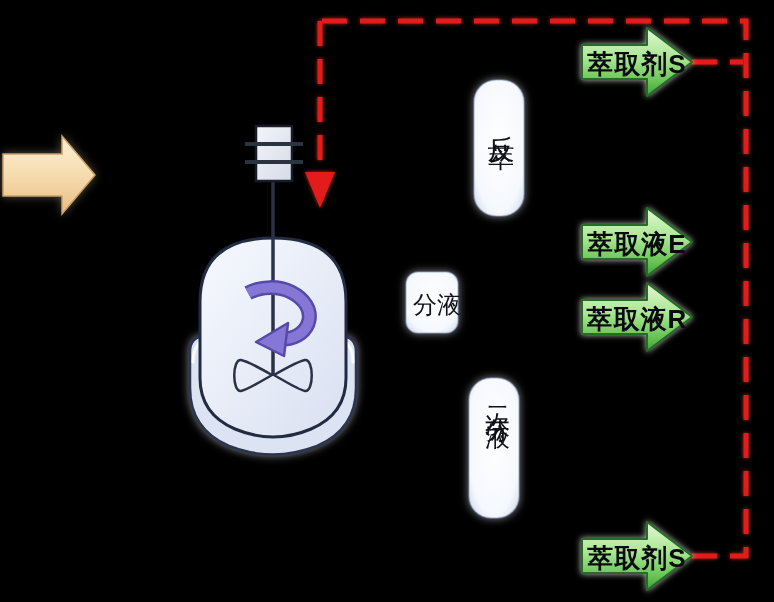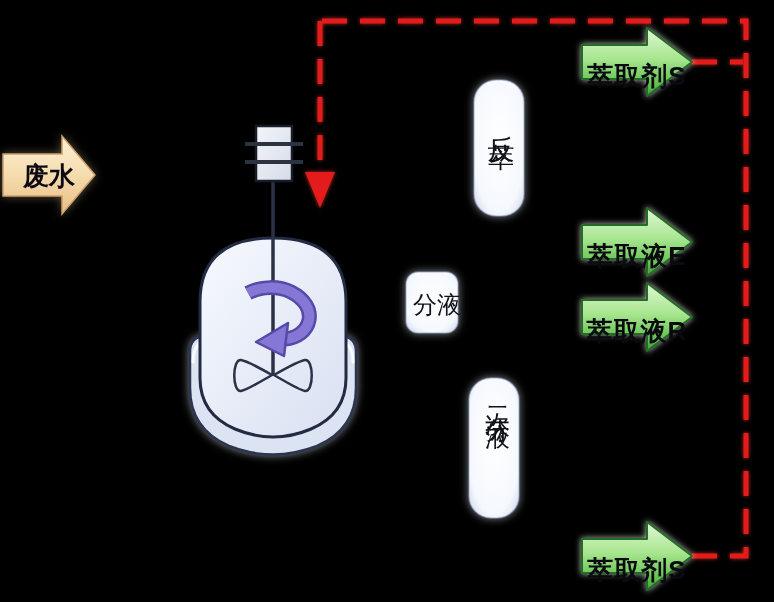--- a/index.html
+++ b/index.html
@@ -8,21 +8,20 @@
     overflow:hidden;font-family:"Liberation Sans",sans-serif;
   }
   #diagram-svg{position:absolute;left:0;top:0;}
   .label{
     position:absolute;color:#0a0a10;white-space:nowrap;
     font-family:"Liberation Sans",sans-serif;
   }
   .stream-label{
     width:110px;text-align:center;font-size:26px;font-weight:700;
     letter-spacing:1px;
-    margin-top:12px;
   }
   .feed-label{
     width:58px;text-align:center;font-size:26px;font-weight:700;
   }
   .capsule-label{
     font-family:"DejaVu Serif","Liberation Serif",serif;
     color:#101018;
   }
   .capsule-label.horizontal{width:64px;text-align:center;font-size:24px;}
   .capsule-label.vertical{
@@ -112,21 +111,20 @@
     </g>
 
     <g class="glow-green" stroke="#266b28" stroke-width="2" stroke-linejoin="round" fill="url(#greenGrad)">
       <polygon points="582,45 647,45 647,28 692,62 647,96 647,79 582,79"></polygon>
       <polygon points="582,225 647,225 647,208 692,242 647,276 647,259 582,259"></polygon>
       <polygon points="582,300 647,300 647,283 692,317 647,351 647,334 582,334"></polygon>
       <polygon points="582,539 647,539 647,522 692,556 647,590 647,573 582,573"></polygon>
     </g>
   </svg>
 
-  <div class="label feed-label" style="left:20px;top:159px;">废水</div>
 
   <div class="label capsule-label vertical" style="left:483px;top:114px;font-size:27px;letter-spacing:8px;">反萃</div>
 
   <div class="label capsule-label horizontal" style="left:405px;top:289px;">分液</div>
 
   <div class="label capsule-label vertical" style="left:481px;top:388px;font-size:25px;letter-spacing:5px;">二次分液</div>
 
   <div class="label stream-label" style="left:582px;top:47px;">萃取剂S</div>
 
   <div class="label stream-label" style="left:582px;top:227px;">萃取液E</div>

